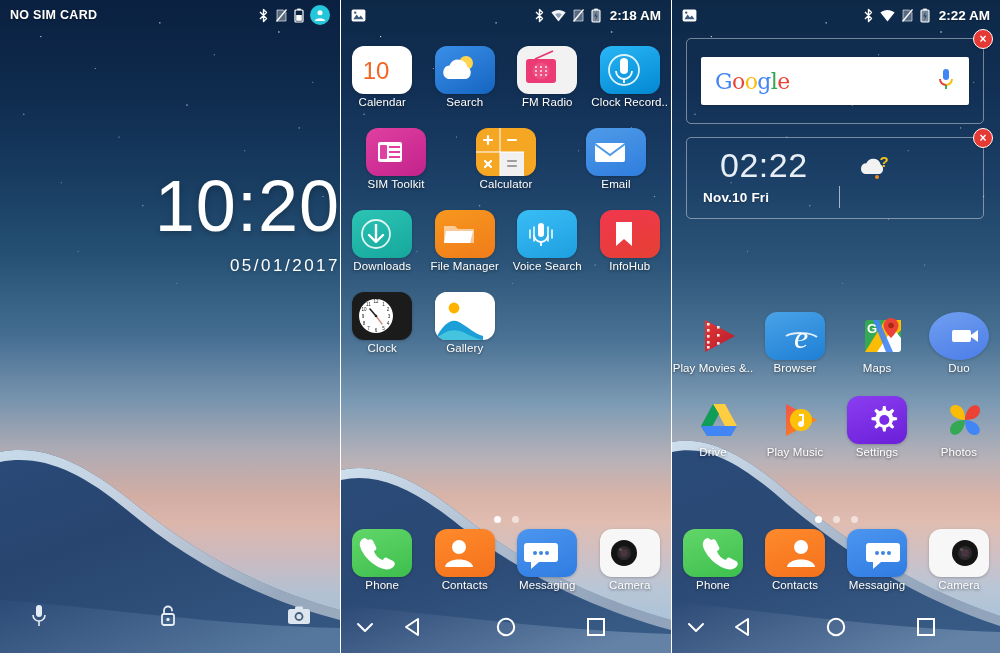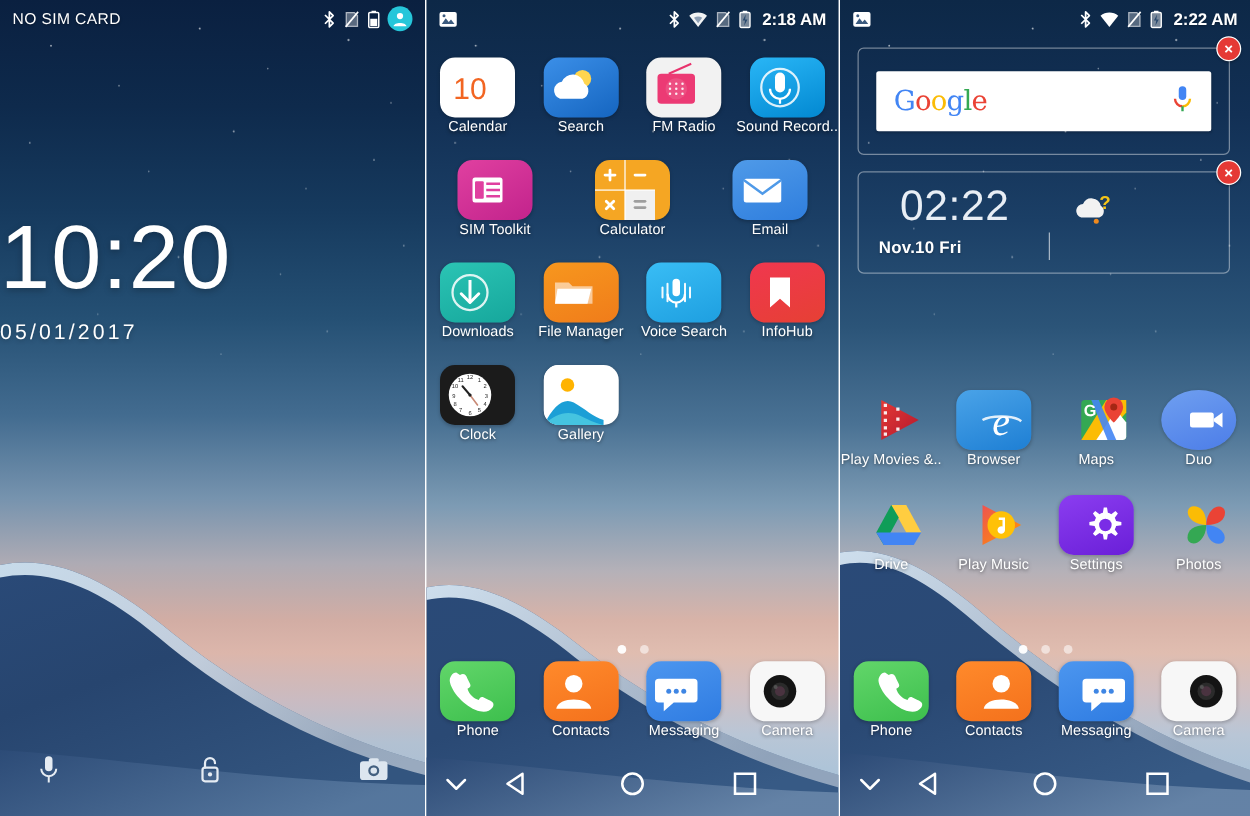--- a/index.html
+++ b/index.html
@@ -77,30 +77,30 @@
   .dune { position:absolute; left:0; bottom:0; width:100%; height:100%; pointer-events:none; }
 
   
   .statusbar {
     position:absolute; top:0; left:0; right:0; height:30px;
     display:flex; align-items:center; padding:0 10px; z-index:30;
     color:#fff; font-size:12.5px;
   }
   .sb-left { display:flex; align-items:center; gap:6px; }
   .sb-right { margin-left:auto; display:flex; align-items:center; gap:6px; }
-  .sim-text { font-size:12.5px; font-weight:normal; letter-spacing:.3px;
+  .sim-text { font-size:12.5px; font-weight:bold; letter-spacing:.3px;
               text-shadow:0 1px 2px rgba(0,0,0,.4); }
   .sb-time { font-size:13.5px; font-weight:bold; margin-left:3px;
              text-shadow:0 1px 2px rgba(0,0,0,.35); }
   .sb-ic { display:block; }
   .avatar-ic { width:20px; height:20px; border-radius:50%; background:#26c6da;
                display:flex; align-items:center; justify-content:center; }
 
   
-  .lock-clock { position:absolute; top:170px; left:0; right:0; text-align:left; z-index:20; }
+  .lock-clock { position:absolute; top:170px; left:0; right:0; text-align:right; z-index:20; }
   .lock-time { font-size:72px; font-weight:300; color:#fff; line-height:1;
                letter-spacing:1px; text-shadow:0 2px 6px rgba(0,0,0,.25);
                font-family:"Liberation Sans", sans-serif; }
   .lock-date { margin-top:14px; font-size:17px; color:#fff; letter-spacing:2.5px;
                text-shadow:0 1px 4px rgba(0,0,0,.3); }
   .lock-bottom { position:absolute; bottom:14px; left:0; right:0; height:42px;
                  display:flex; align-items:center; justify-content:space-between;
                  padding:0 28px; z-index:20; }
 
   
@@ -341,21 +341,21 @@
         </div>
         <div class="app">
           <div class="icon" style="background:linear-gradient(160deg,#29b6f6,#0288d1);">
             <svg width="48" height="48" viewBox="0 0 48 48">
               <circle cx="24" cy="24" r="15" fill="none" stroke="#fff" stroke-width="1.8" opacity=".85"></circle>
               <rect x="20" y="12" width="8" height="16" rx="4" fill="#fff"></rect>
               <path d="M16 25 a8 8 0 0 0 16 0" stroke="#fff" stroke-width="1.8" fill="none"></path>
               <line x1="24" y1="33" x2="24" y2="37" stroke="#fff" stroke-width="1.8"></line>
             </svg>
           </div>
-          <div class="app-label">Sound Record..</div>
+          <div class="app-label">Clock Record..</div>
         </div>
       </div>
 
       <div class="row" style="margin-bottom:20px;">
         <div class="app">
           <div class="icon" style="background:linear-gradient(150deg,#e040a0,#c2238c);">
             <svg width="48" height="48" viewBox="0 0 48 48">
               <rect x="12" y="14" width="24" height="20" rx="2" fill="#fff"></rect>
               <rect x="14" y="17" width="7" height="14" rx="1" fill="#e040a0"></rect>
               <rect x="23" y="18" width="11" height="2" fill="#e040a0"></rect>

